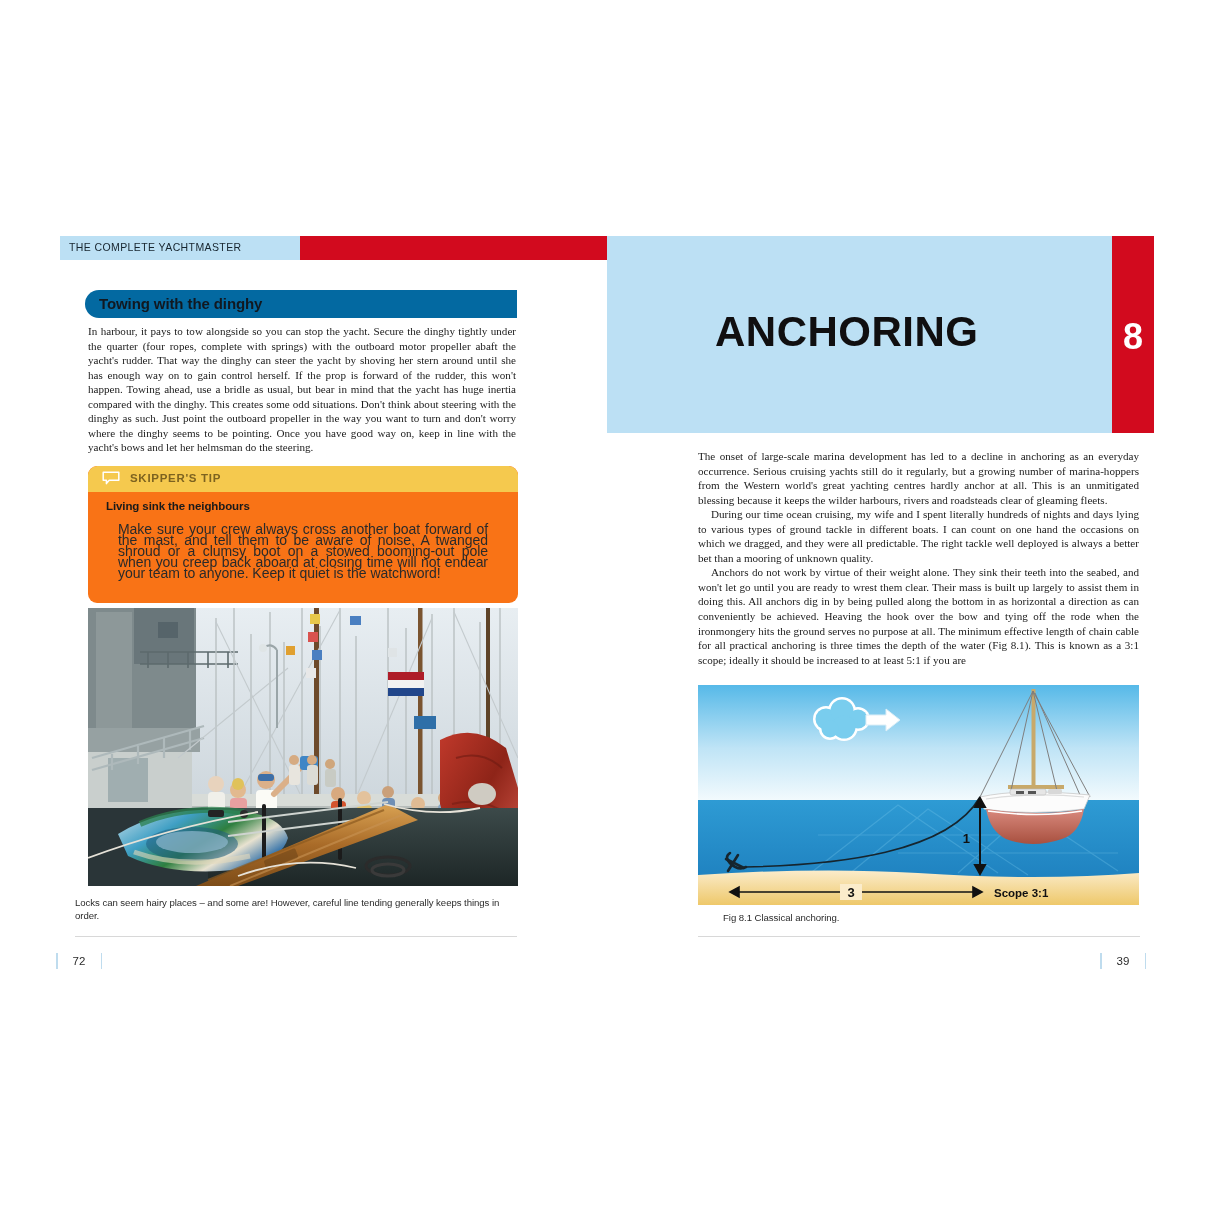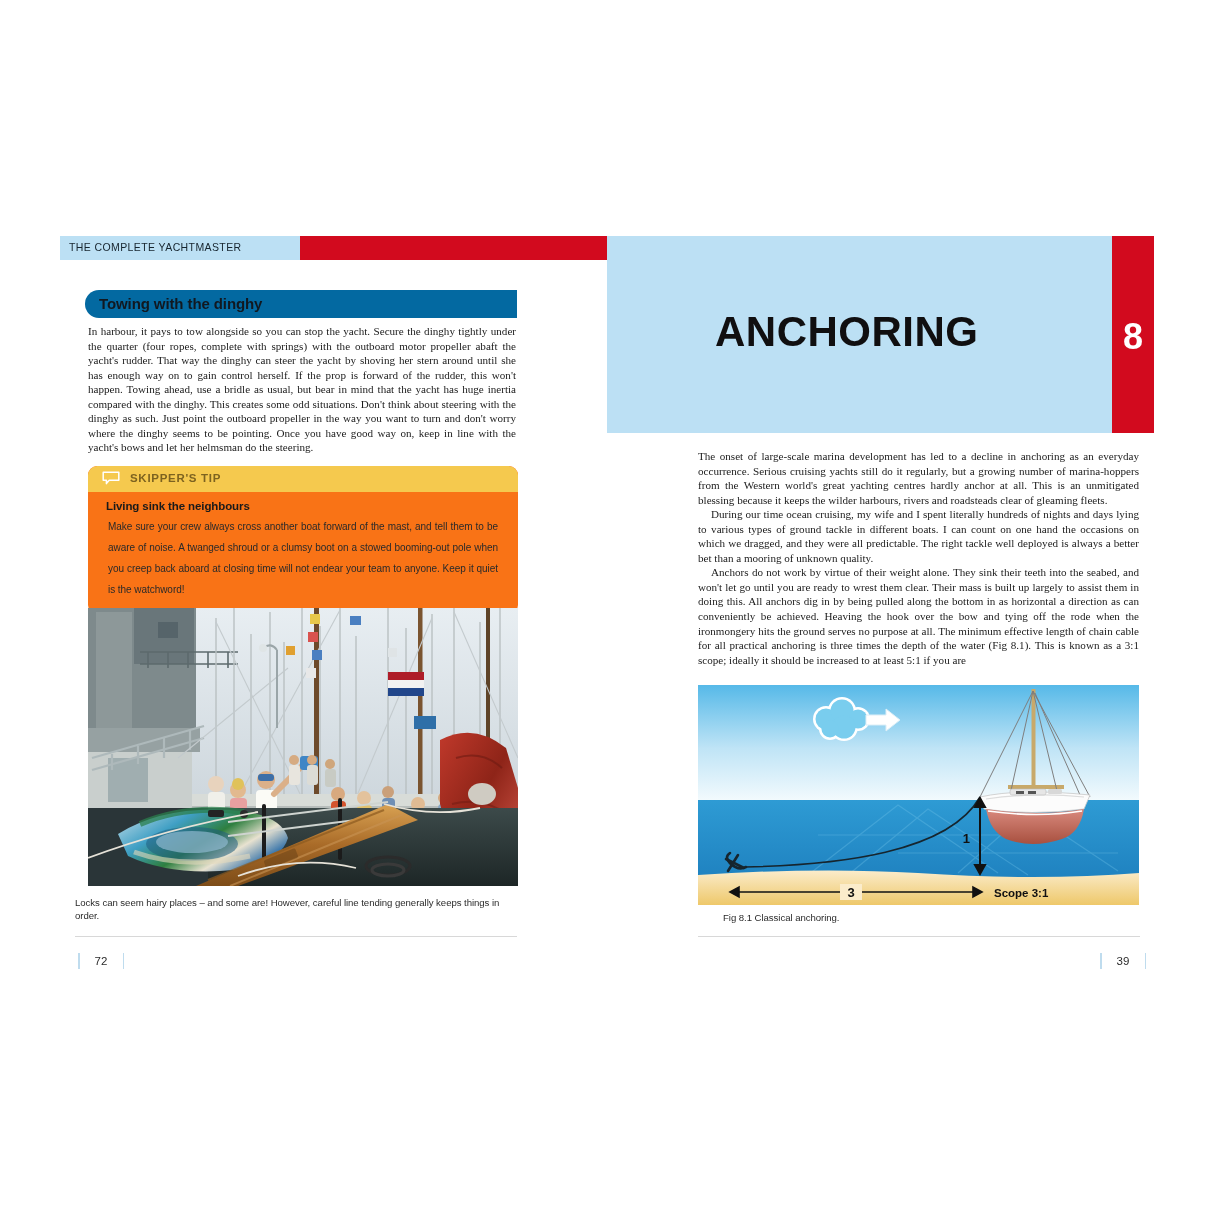--- a/index.html
+++ b/index.html
@@ -121,24 +121,24 @@
     padding: 8px 18px 12px 18px;
   }
   .tip-sub {
     font-size: 11.5px;
     font-weight: bold;
     color: #1a1a1a;
     margin: 0 0 4px 0;
     letter-spacing: -0.1px;
   }
   .tip-text {
-    font-size: 10px;
-    line-height: 21px;
+    font-size: 14px;
+    line-height: 11px;
     color: #2a2a2a;
-    margin: 2px;
+    margin: 12px;
     text-align: justify;
     letter-spacing: -0.05px;
   }
 
   
   .photo {
     position: absolute;
     left: 88px; top: 372px;
     width: 430px; height: 278px;
     overflow: hidden;
@@ -172,21 +172,21 @@
   .folio {
     position: absolute;
     top: 714px;
     width: 66px;
     height: 22px;
     font-size: 11.5px;
     color: #2b2b2b;
     text-align: center;
     line-height: 22px;
   }
-  .folio-left  { left: 68px; text-align: center; }
+  .folio-left  { left: 46px; text-align: center; }
   .folio-right { left: 1090px; }
   .folio .tick {
     position: absolute;
     top: 3px;
     width: 1.5px; height: 16px;
     background: #bfdcee;
   }
   .folio .tick-l { left: 10px; }
   .folio .tick-r { right: 10px; }
   .folio-num { position: relative; }

